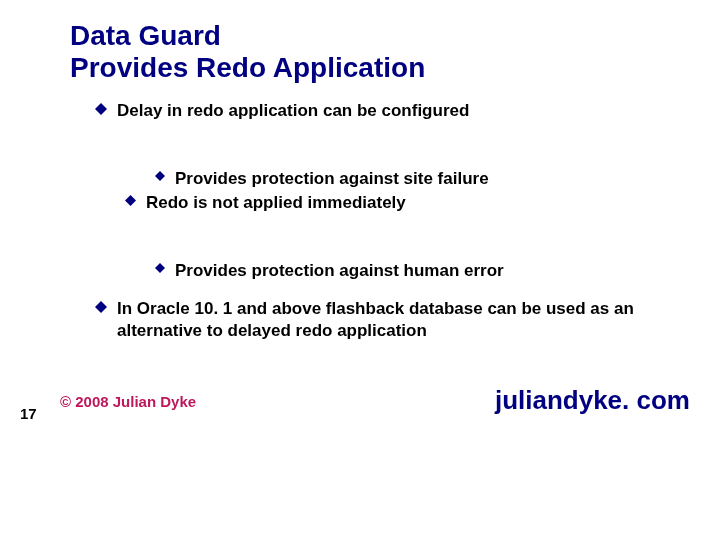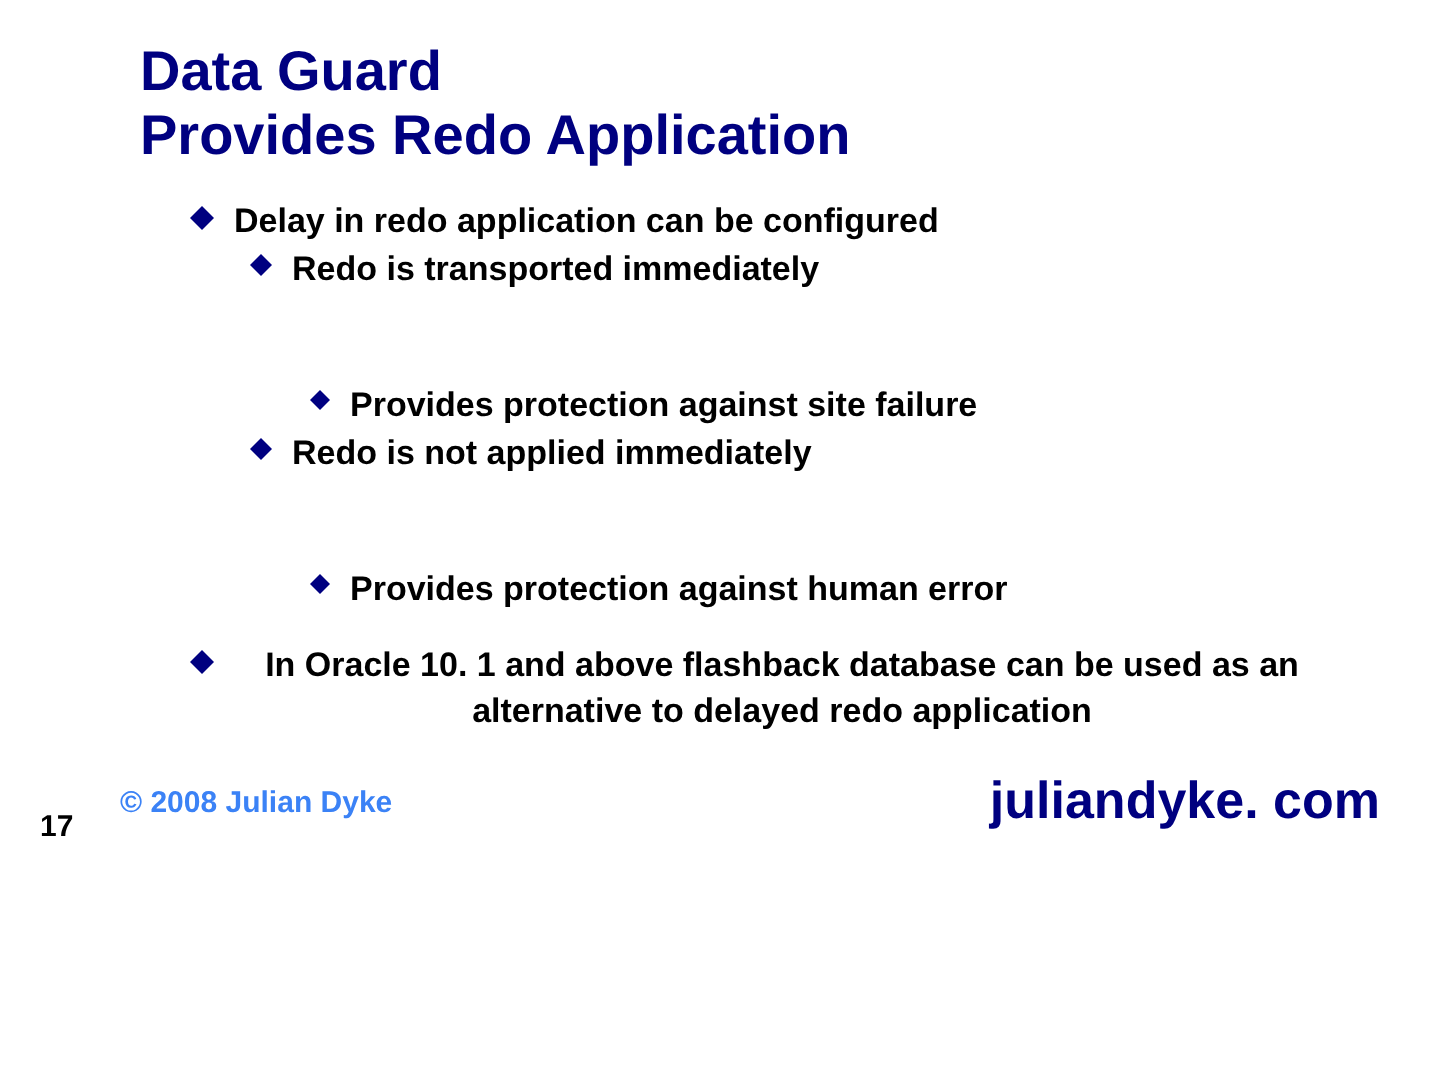--- a/index.html
+++ b/index.html
@@ -1,28 +1,28 @@
 <!DOCTYPE html>
 <html><head>
 <meta charset="utf-8">
 <style>
   * { margin: 0; padding: 0; box-sizing: border-box; }
   html, body { width: 720px; height: 540px; background: #fff; font-family: Arial, Helvetica, sans-serif; }
   .slide { position: relative; width: 720px; height: 432px; }
   .title { position: absolute; left: 70px; top: 20px; color: #000080; font-weight: bold; font-size: 28px; line-height: 1.15; }
   .content { position: absolute; left: 95px; top: 100px; width: 570px; }
-  .l1 { display: flex; align-items: flex-start; margin-bottom: 2px; text-align: center; }
+  .l1 { display: flex; align-items: flex-start; margin-bottom: 2px; }
   .l2 { display: flex; align-items: flex-start; margin-left: 30px; margin-bottom: 2px; }
   .l3 { display: flex; align-items: flex-start; margin-left: 60px; margin-bottom: 2px; margin-top: 46px; }
   .bullet { flex-shrink: 0; margin-right: 10px; margin-top: 3px; }
   .bullet svg { display: block; }
   .txt { color: #000; font-weight: bold; font-size: 17px; line-height: 1.3; }
   .gap { height: 14px; }
   .page-num { position: absolute; left: 20px; bottom: 10px; font-size: 15px; font-weight: bold; color: #000; }
-  .copyright { position: absolute; left: 60px; bottom: 22px; font-size: 15px; font-weight: bold; color: #3b82f6; }
+  .copyright { position: absolute; left: 60px; bottom: 22px; font-size: 15px; font-weight: bold; color: #be185d; }
   .site { position: absolute; right: 30px; bottom: 16px; font-size: 26px; font-weight: bold; color: #000080; }
 </style>
 </head>
 <body>
 
 <div class="slide">
 
   <div class="title">
     <div>Data Guard</div>
     <div>Provides Redo Application</div>
@@ -32,28 +32,20 @@
 
     <div class="l1">
       <span class="bullet">
           <svg width="12" height="12">
             <polygon points="6,0 12,6 6,12 0,6" fill="#000080"></polygon>
           </svg>
         </span>
       <span class="txt">Delay in redo application can be configured</span>
     </div>
 
-    <div class="l2">
-      <span class="bullet">
-          <svg width="11" height="11">
-            <polygon points="5.5,0 11,5.5 5.5,11 0,5.5" fill="#000080"></polygon>
-          </svg>
-        </span>
-      <span class="txt">Redo is transported immediately</span>
-    </div>
 
     <div class="l3">
       <span class="bullet">
           <svg width="10" height="10">
             <polygon points="5,0 10,5 5,10 0,5" fill="#000080"></polygon>
           </svg>
         </span>
       <span class="txt">Provides protection against site failure</span>
     </div>
 

